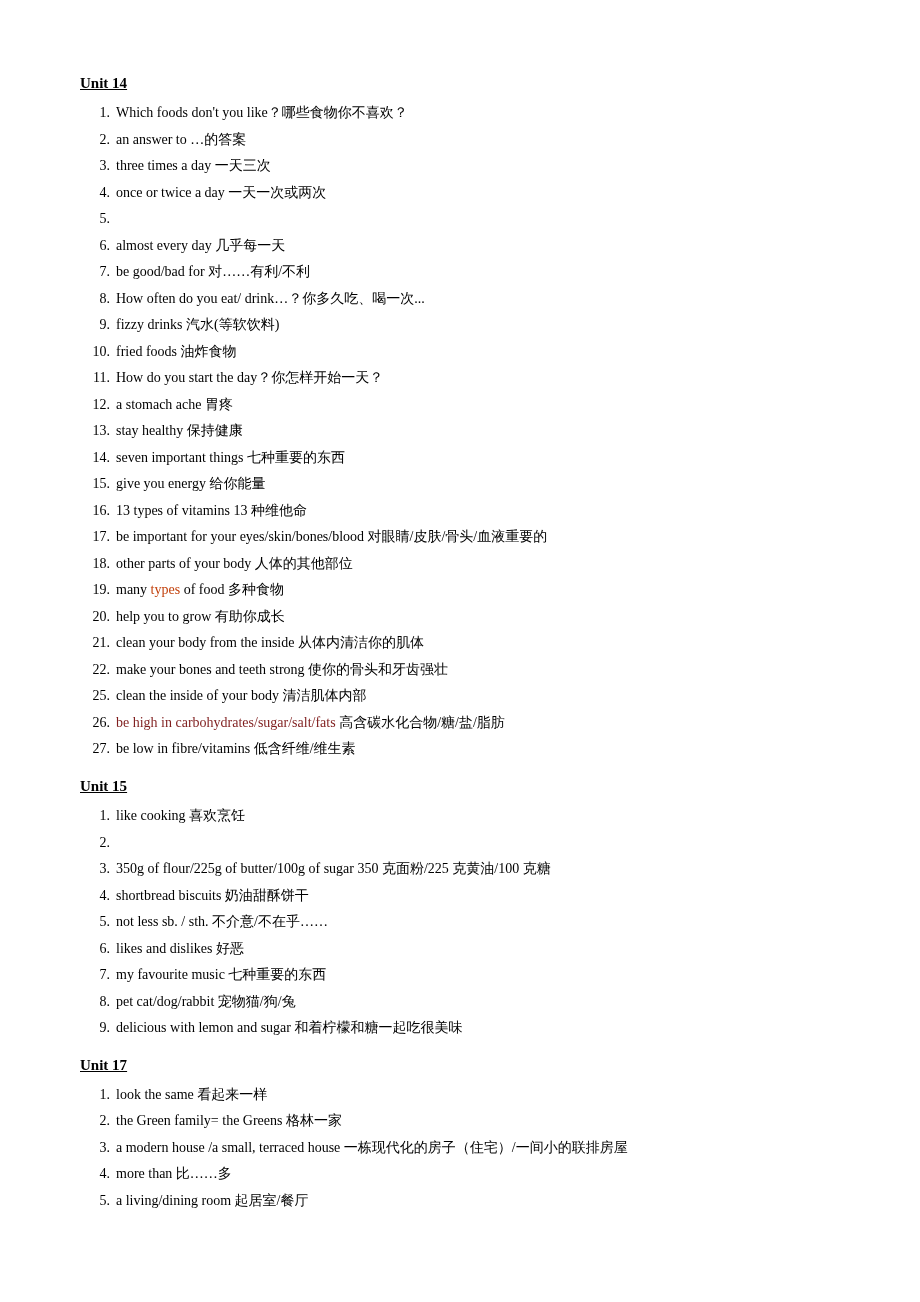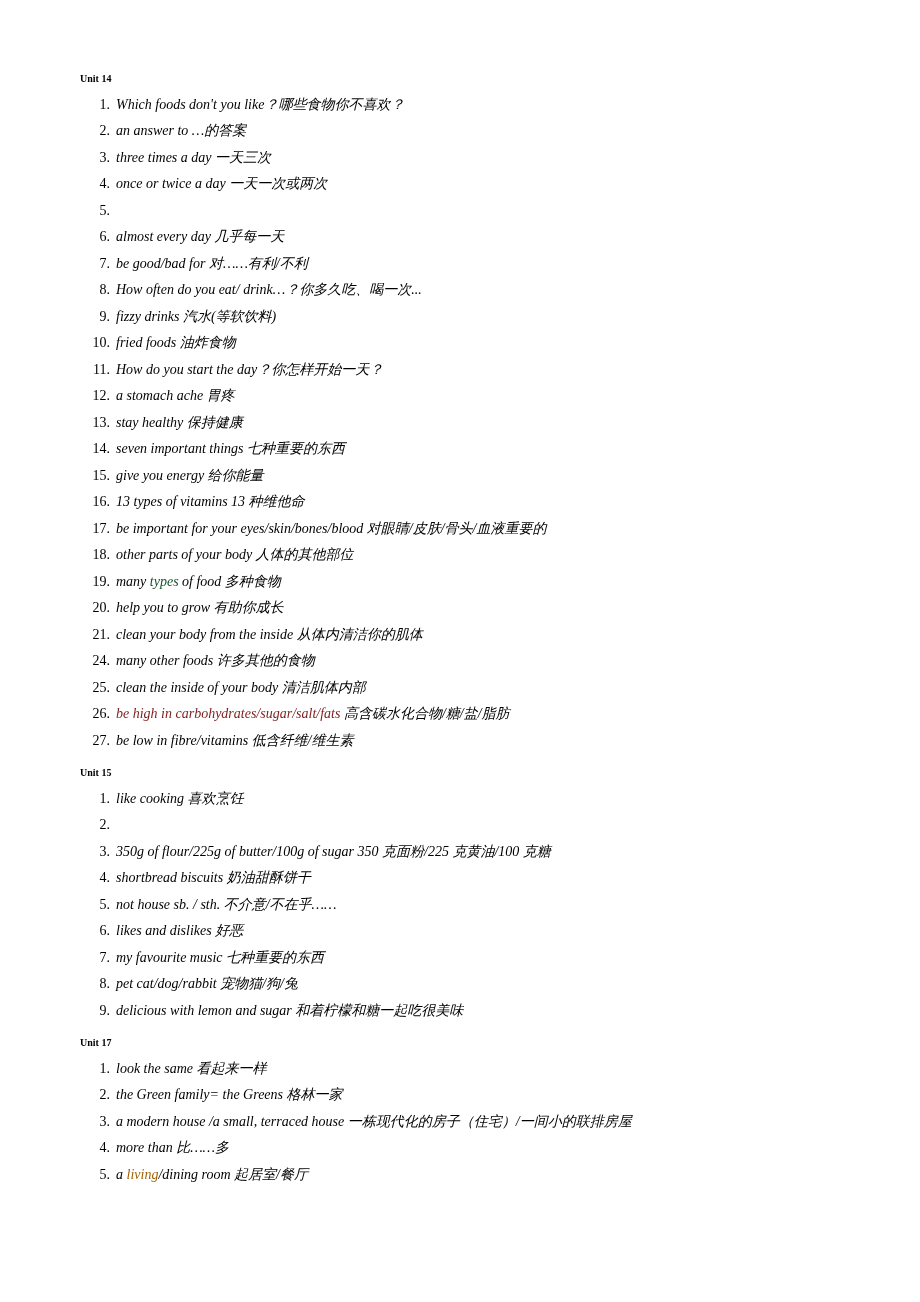--- a/index.html
+++ b/index.html
@@ -10,53 +10,53 @@
     body {
       background: #ffffff;
       font-family: "Times New Roman", Times, serif;
       font-size: 14px;
       color: #000000;
       padding: 60px 80px;
       line-height: 1.75;
     }
     .unit-title {
       font-weight: bold;
-      font-size: 10px;
+      font-size: 15px;
       margin-top: 10px;
       margin-bottom: 4px;
+      text-decoration: underline;
     }
     .item-list {
       list-style: none;
       padding: 0;
       margin: 0;
     }
     .item-list li {
       display: flex;
       align-items: baseline;
       padding: 1px 0;
     }
     .item-num {
       min-width: 30px;
       text-align: right;
       margin-right: 6px;
       flex-shrink: 0;
     }
     .item-text {
       flex: 1;
-      font-style: italic;
     }
     .highlight-red {
       color: #7f1d1d;
     }
     .highlight-orange {
-      color: #14532d;
+      color: #c2410c;
       text-align: center;
     }
     .highlight-living {
-      color: #a16207;
+      color: #000000;
     }
   </style>
 </head>
 <body>
 
 <div>
 
   <div>
     <div class="unit-title">Unit 14</div>
     <ol class="item-list">
@@ -141,22 +141,22 @@
       </li>
       <li>
         <span class="item-num">20.</span>
         <span class="item-text">help you to grow         有助你成长</span>
       </li>
       <li>
         <span class="item-num">21.</span>
         <span class="item-text">clean your body from the inside  从体内清洁你的肌体</span>
       </li>
       <li>
-        <span class="item-num">24.</span>
-        <span class="item-text">many other foods           许多其他的食物</span>
+        <span class="item-num">22.</span>
+        <span class="item-text">make your bones and teeth strong  使你的骨头和牙齿强壮</span>
       </li>
       <li>
         <span class="item-num">25.</span>
         <span class="item-text">clean the inside of your body       清洁肌体内部</span>
       </li>
 
       <li>
         <span class="item-num">26.</span>
         <span class="item-text">
           <span class="highlight-red">be high in carbohydrates/sugar/salt/fats</span><span>   高含碳水化合物/糖/盐/脂肪</span>
@@ -183,21 +183,21 @@
       <li>
         <span class="item-num">3.</span>
         <span class="item-text">350g of flour/225g of butter/100g of sugar   350 克面粉/225 克黄油/100 克糖</span>
       </li>
       <li>
         <span class="item-num">4.</span>
         <span class="item-text">shortbread biscuits   奶油甜酥饼干</span>
       </li>
       <li>
         <span class="item-num">5.</span>
-        <span class="item-text">not house sb. / sth.   不介意/不在乎……</span>
+        <span class="item-text">not less sb. / sth.   不介意/不在乎……</span>
       </li>
       <li>
         <span class="item-num">6.</span>
         <span class="item-text">likes and dislikes   好恶</span>
       </li>
       <li>
         <span class="item-num">7.</span>
         <span class="item-text">my favourite music  七种重要的东西</span>
       </li>
       <li>

